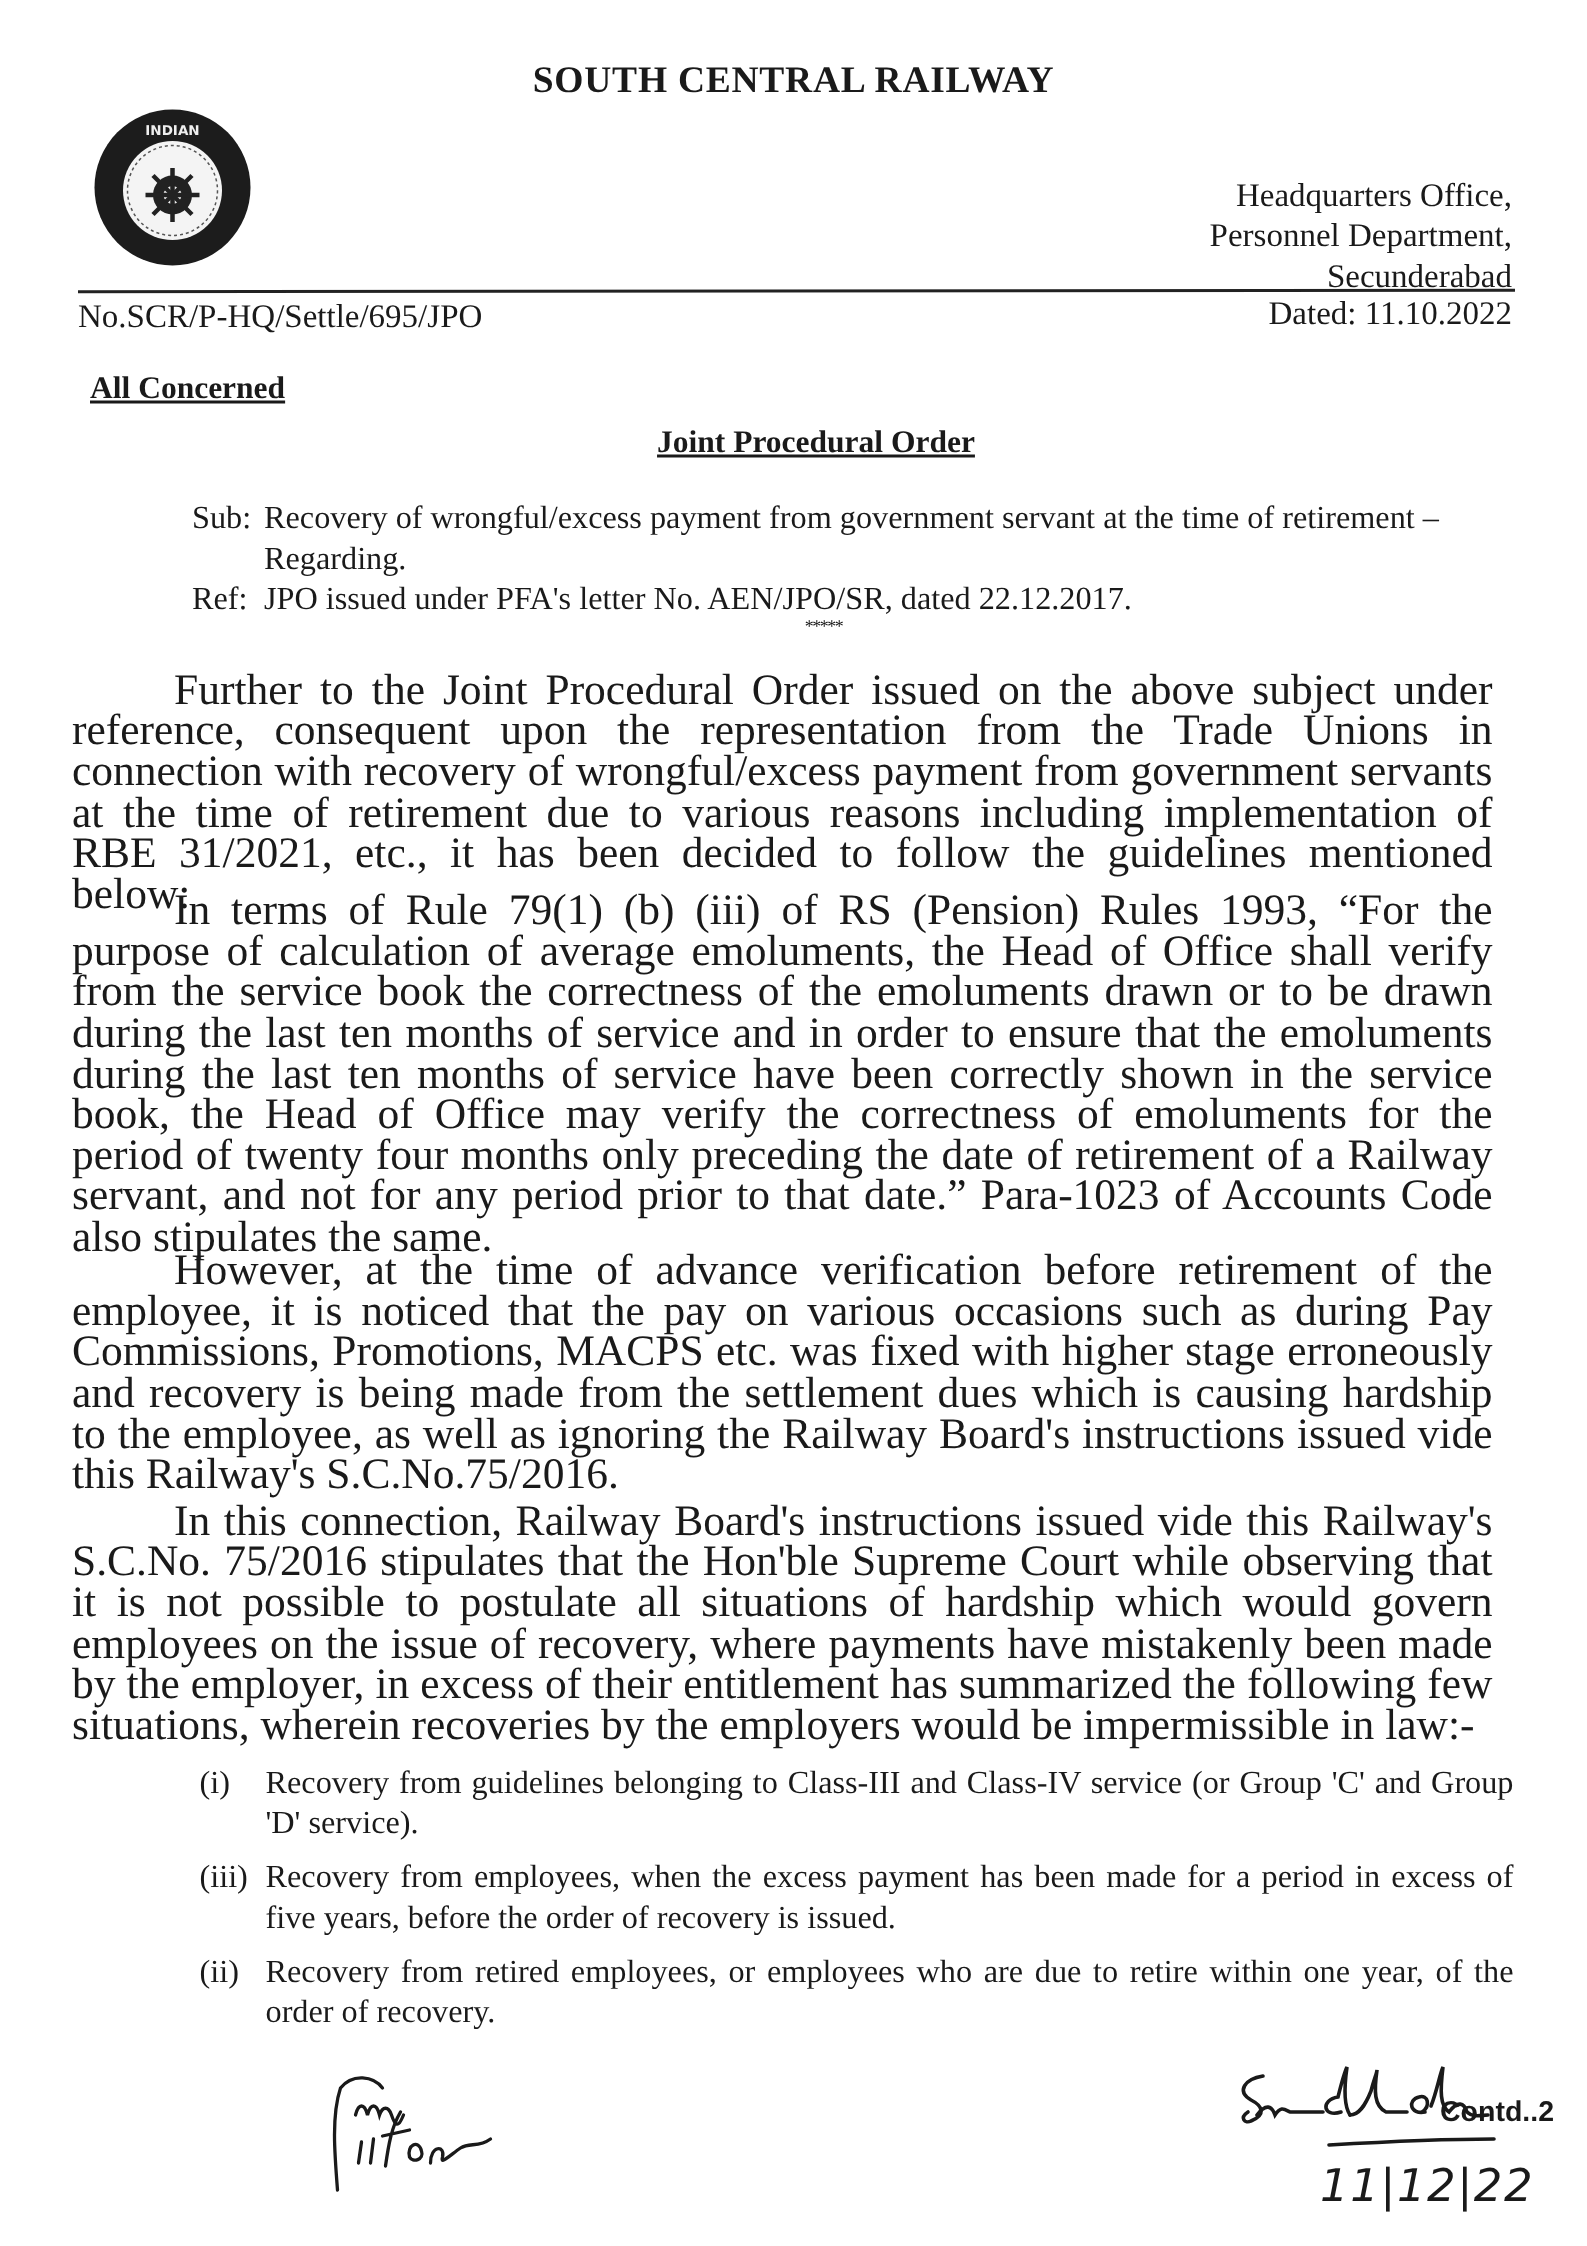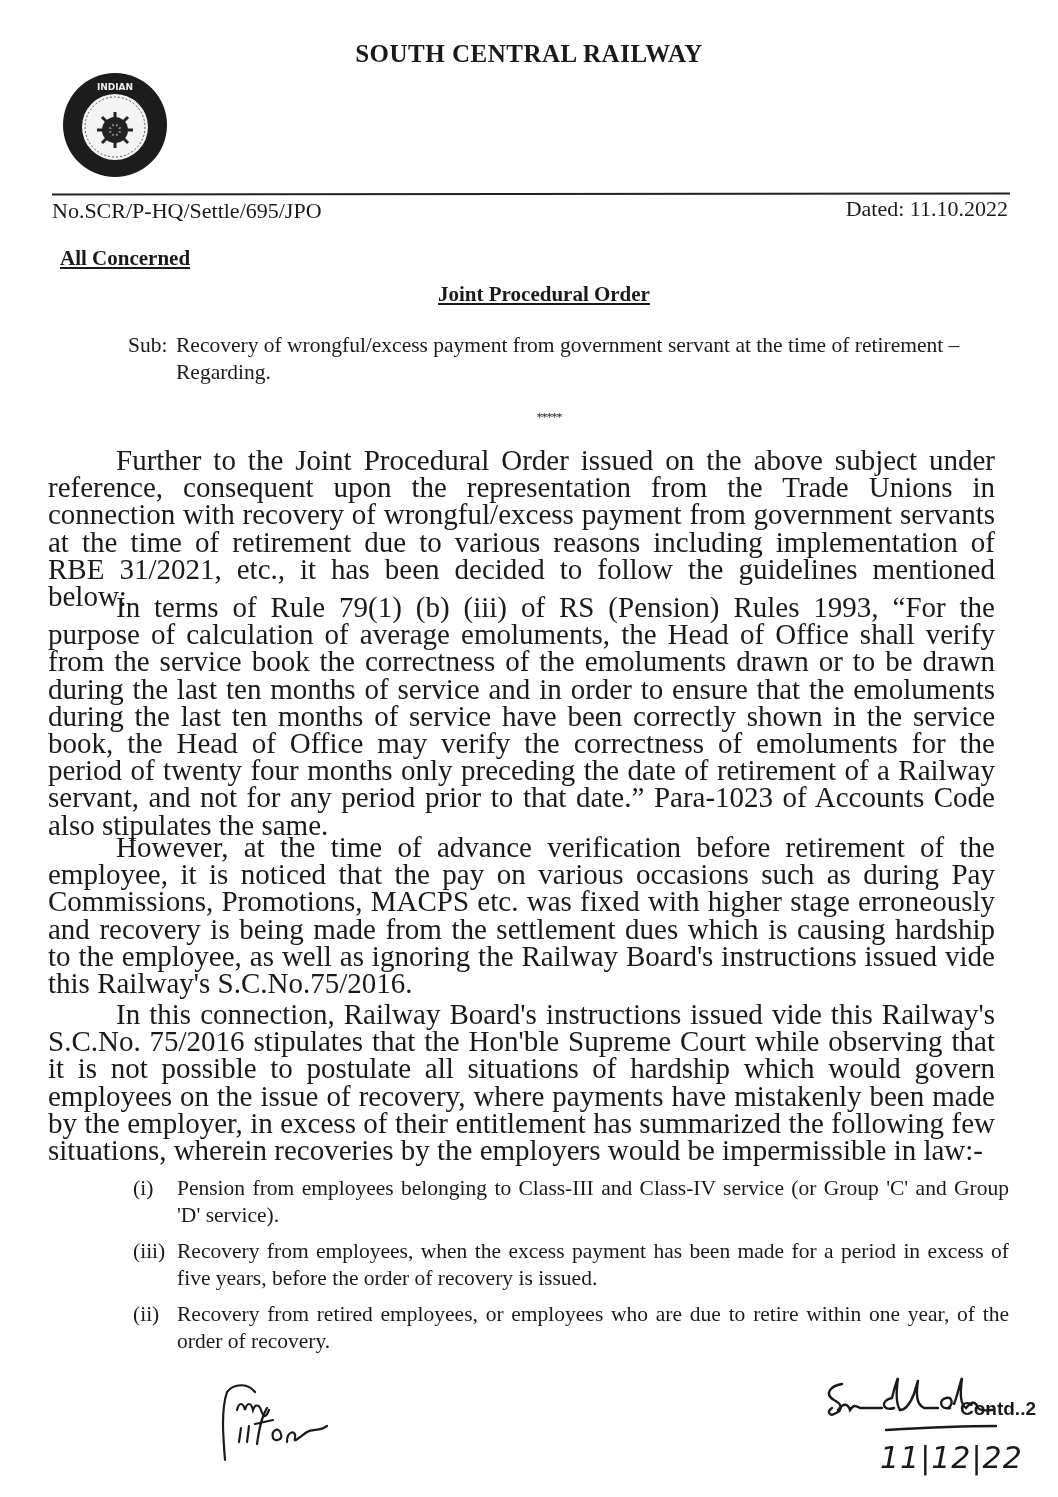--- a/index.html
+++ b/index.html
@@ -66,45 +66,54 @@
       <line x1="55" y1="42" x2="55" y2="78"></line>
       <line x1="37" y1="60" x2="73" y2="60"></line>
       <line x1="42" y1="47" x2="68" y2="73"></line>
       <line x1="68" y1="47" x2="42" y2="73"></line>
     </g>
     <text x="55" y="20" text-anchor="middle" fill="#eee" font-size="9" font-family="DejaVu Sans, sans-serif" font-weight="bold">INDIAN</text>
   </svg>
 
   <div class="org-title">SOUTH CENTRAL RAILWAY</div>
 
+  <div class="addr">
+    <div>Headquarters Office,</div>
+    <div>Personnel Department,</div>
+    <div>Secunderabad</div>
+  </div>
 
   <div class="rule"></div>
   <div class="letter-no">No.SCR/P-HQ/Settle/695/JPO</div>
   <div class="dated">Dated: 11.10.2022</div>
 
   <div class="addressee">All Concerned</div>
   <div class="doc-title">Joint Procedural Order</div>
 
   <div class="subref">
     <div class="row">
       <span class="lbl">Sub:</span>
       <span class="txt">Recovery of wrongful/excess payment from government servant at the time of retirement – Regarding.</span>
     </div>
+    <div class="row">
+      <span class="lbl">Ref:</span>
+      <span class="txt">JPO issued under PFA's letter No. AEN/JPO/SR, dated 22.12.2017.</span>
+    </div>
   </div>
   <div class="stars">*****</div>
 
   <div class="para p1">Further to the Joint Procedural Order issued on the above subject under reference, consequent upon the representation from the Trade Unions in connection with recovery of wrongful/excess payment from government servants at the time of retirement due to various reasons including implementation of RBE 31/2021, etc., it has been decided to follow the guidelines mentioned below:</div>
   <div class="para p2">In terms of Rule 79(1) (b) (iii) of RS (Pension) Rules 1993, “For the purpose of calculation of average emoluments, the Head of Office shall verify from the service book the correctness of the emoluments drawn or to be drawn during the last ten months of service and in order to ensure that the emoluments during the last ten months of service have been correctly shown in the service book, the Head of Office may verify the correctness of emoluments for the period of twenty four months only preceding the date of retirement of a Railway servant, and not for any period prior to that date.” Para-1023 of Accounts Code also stipulates the same.</div>
   <div class="para p3">However, at the time of advance verification before retirement of the employee, it is noticed that the pay on various occasions such as during Pay Commissions, Promotions, MACPS etc. was fixed with higher stage erroneously and recovery is being made from the settlement dues which is causing hardship to the employee, as well as ignoring the Railway Board's instructions issued vide this Railway's S.C.No.75/2016.</div>
   <div class="para p4">In this connection, Railway Board's instructions issued vide this Railway's S.C.No. 75/2016 stipulates that the Hon'ble Supreme Court while observing that it is not possible to postulate all situations of hardship which would govern employees on the issue of recovery, where payments have mistakenly been made by the employer, in excess of their entitlement has summarized the following few situations, wherein recoveries by the employers would be impermissible in law:-</div>
 
   <div class="items">
     <div class="item">
       <span class="num">(i)</span>
-      <span class="txt">Pension from employees belonging to Class-III and Class-IV service (or Group 'C' and Group 'D' service).</span>
+      <span class="txt">Recovery from guidelines belonging to Class-III and Class-IV service (or Group 'C' and Group 'D' service).</span>
     </div>
     <div class="item">
       <span class="num">(iii)</span>
       <span class="txt">Recovery from employees, when the excess payment has been made for a period in excess of five years, before the order of recovery is issued.</span>
     </div>
     <div class="item">
       <span class="num">(ii)</span>
       <span class="txt">Recovery from retired employees, or employees who are due to retire within one year, of the order of recovery.</span>
     </div>
   </div>

